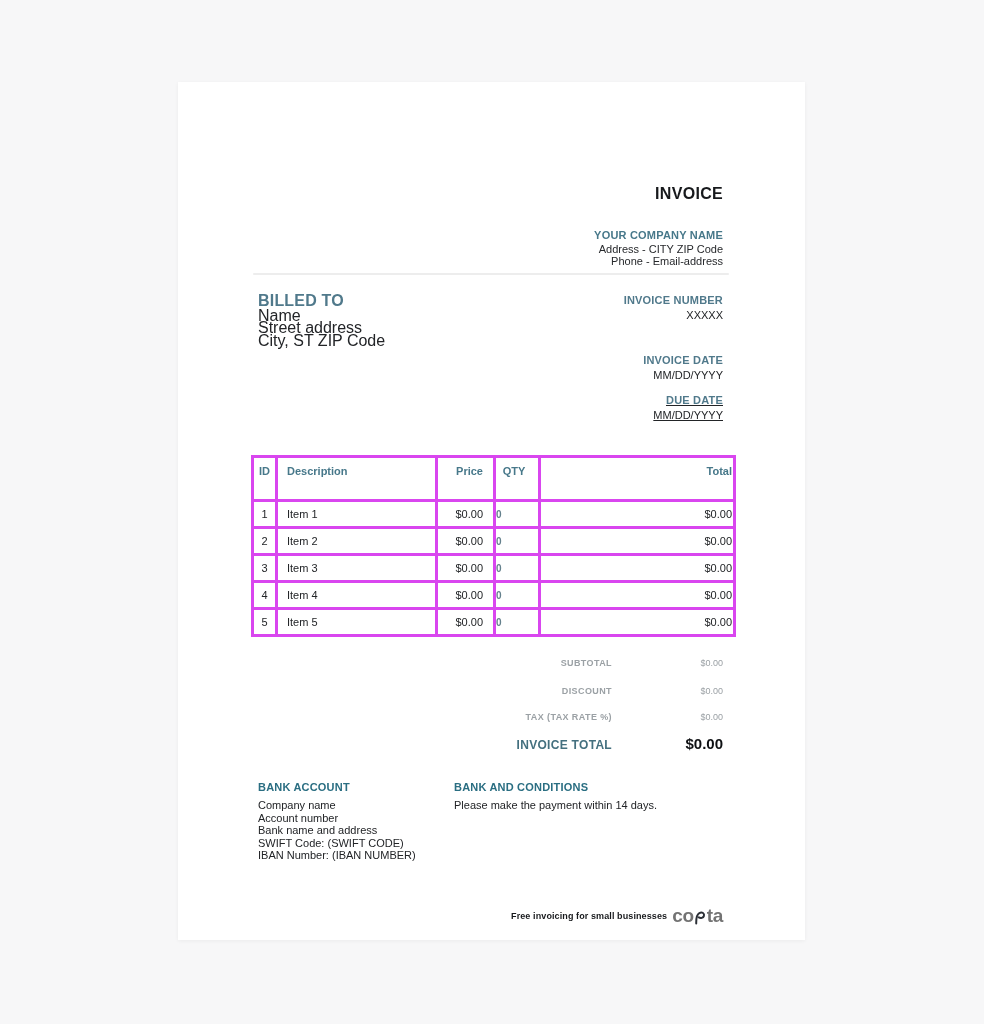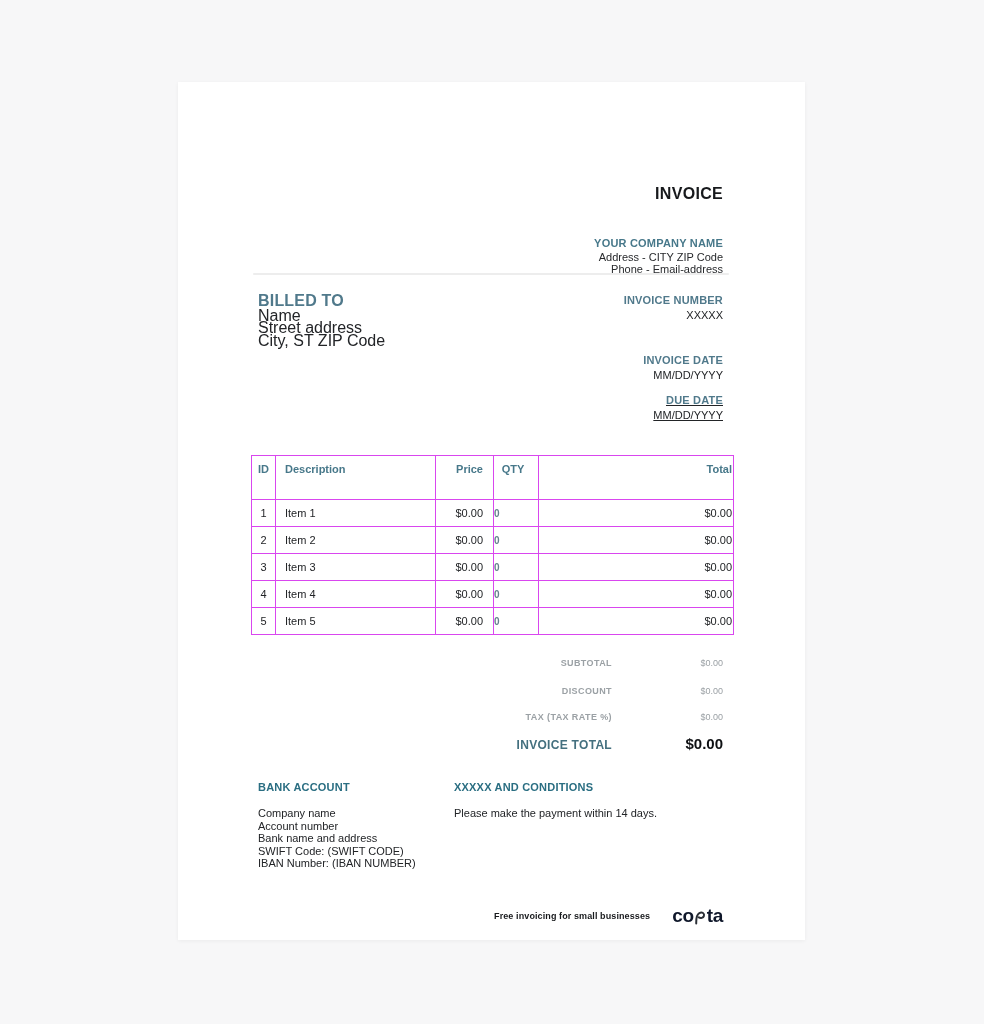--- a/index.html
+++ b/index.html
@@ -19,21 +19,21 @@
   
   .header-block {
     position: absolute; top: 103px; right: 82px;
     text-align: right;
   }
   .invoice-title {
     font-size: 16px; font-weight: bold; color: #17191c;
     letter-spacing: 0.3px;
   }
   .company {
-    margin-top: 34px;
+    margin-top: 26px;
     font-size: 11px; line-height: 12.5px; color: #27292c;
   }
   .company-name {
     color: #47788a; font-weight: bold; margin-bottom: 1px;
     letter-spacing: 0.2px;
   }
   .divider {
     position: absolute; top: 191px; left: 75px;
     width: 476px; height: 2px; background: #ededed; border-radius: 1px;
   }
@@ -53,21 +53,21 @@
   .meta-number { top: 212px; }
   .meta-date   { top: 272px; }
   .meta-due    { top: 312px; text-decoration: underline; }
   
   .items-table {
     position: absolute; top: 373px; left: 73px;
     border-collapse: collapse; table-layout: fixed;
     width: 482px;
   }
   .items-table th, .items-table td {
-    border: 1px solid #d946ef;
+    border: 3px solid #d946ef;
     font-size: 11px; color: #222427;
     overflow: hidden; white-space: nowrap;
   }
   .items-table thead th {
     height: 44px; vertical-align: top; padding-top: 7px;
     color: #47788a; font-weight: bold;
   }
   .items-table tbody td { height: 27px; vertical-align: middle; }
   .c-id    { text-align: center; }
   .c-desc  { text-align: left;  padding-left: 9px; }
@@ -103,32 +103,32 @@
     font-size: 15px; font-weight: bold; color: #0e1013;
   }
   
   .bank-block, .terms-block {
     position: absolute; top: 699px;
     font-size: 11px; line-height: 12.4px; color: #222427;
   }
   .bank-block  { left: 80px; }
   .terms-block { left: 276px; }
   .sec-label-dark {
-    color: #2a6e82; font-weight: bold; margin-bottom: 14px;
+    color: #2a6e82; font-weight: bold; margin-bottom: 6px;
     letter-spacing: 0.2px;
   }
   
   .footer {
     position: absolute; right: 82px; top: 823px;
-    display: flex; align-items: center; gap: 22px;
+    display: flex; align-items: center; gap: 5px;
   }
   .tagline { font-size: 9px; font-weight: bold; color: #17191c; letter-spacing: 0.1px; }
   .logo {
     display: flex; align-items: baseline;
-    font-size: 19px; font-weight: 600; color: #0f172a;
+    font-size: 19px; font-weight: 600; color: #737373;
     letter-spacing: -0.3px;
   }
   .logo svg { margin: 0 0.5px; align-self: center; margin-top: 3px; }
 </style>
 </head>
 <body>
 
 <div class="page">
 
   <div class="header-block">
@@ -238,21 +238,21 @@
   <div class="bank-block">
     <div class="sec-label-dark">BANK ACCOUNT</div>
     <div>Company name</div>
     <div>Account number</div>
     <div>Bank name and address</div>
     <div>SWIFT Code: (SWIFT CODE)</div>
     <div>IBAN Number: (IBAN NUMBER)</div>
   </div>
 
   <div class="terms-block">
-    <div class="sec-label-dark">XXXXX AND CONDITIONS</div>
+    <div class="sec-label-dark">BANK AND CONDITIONS</div>
     <div>Please make the payment within 14 days.</div>
   </div>
 
   <div class="footer">
     <div class="tagline">Free invoicing for small businesses</div>
     <div class="logo">
       <span>co</span>
       <svg width="12" height="15" viewBox="0 0 14 17">
         <path d="M2.6,15.5 C2.6,10.5 2.2,5.6 6.2,3.4 C9.6,1.6 12.4,3.9 11.6,6.6 C10.9,9.1 7.6,9.8 5.6,8.4" fill="none" stroke="#2b2f36" stroke-width="2.3" stroke-linecap="round"></path>
       </svg>

